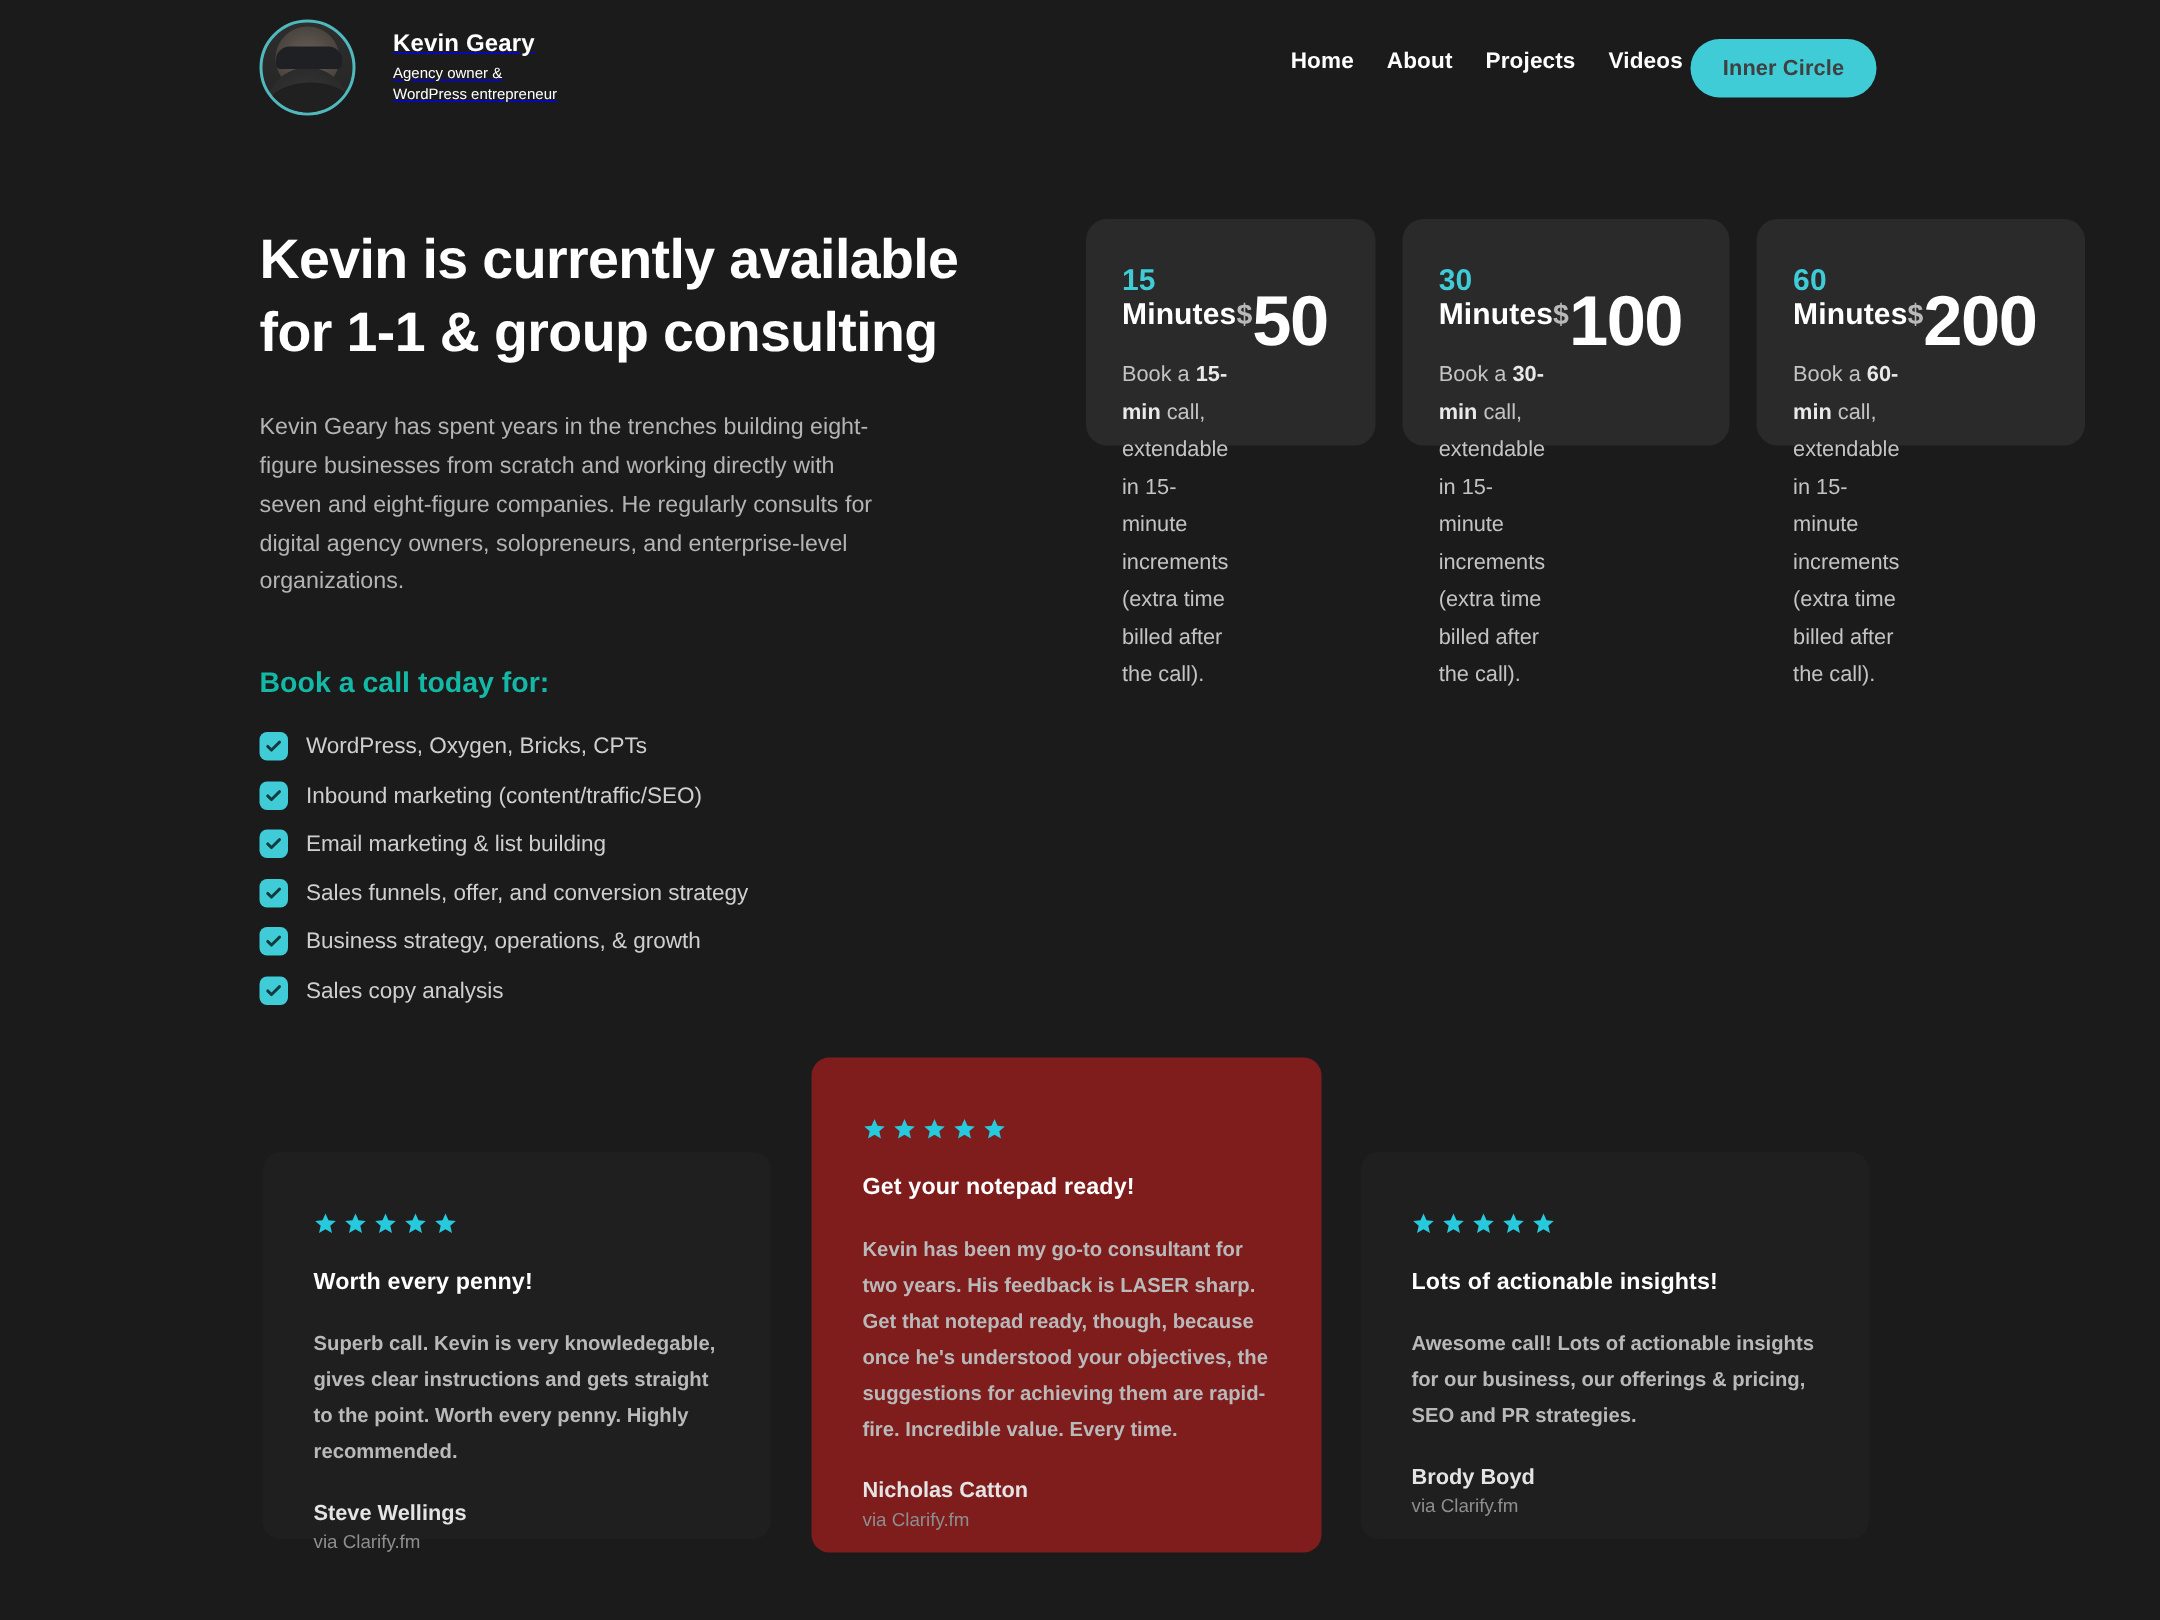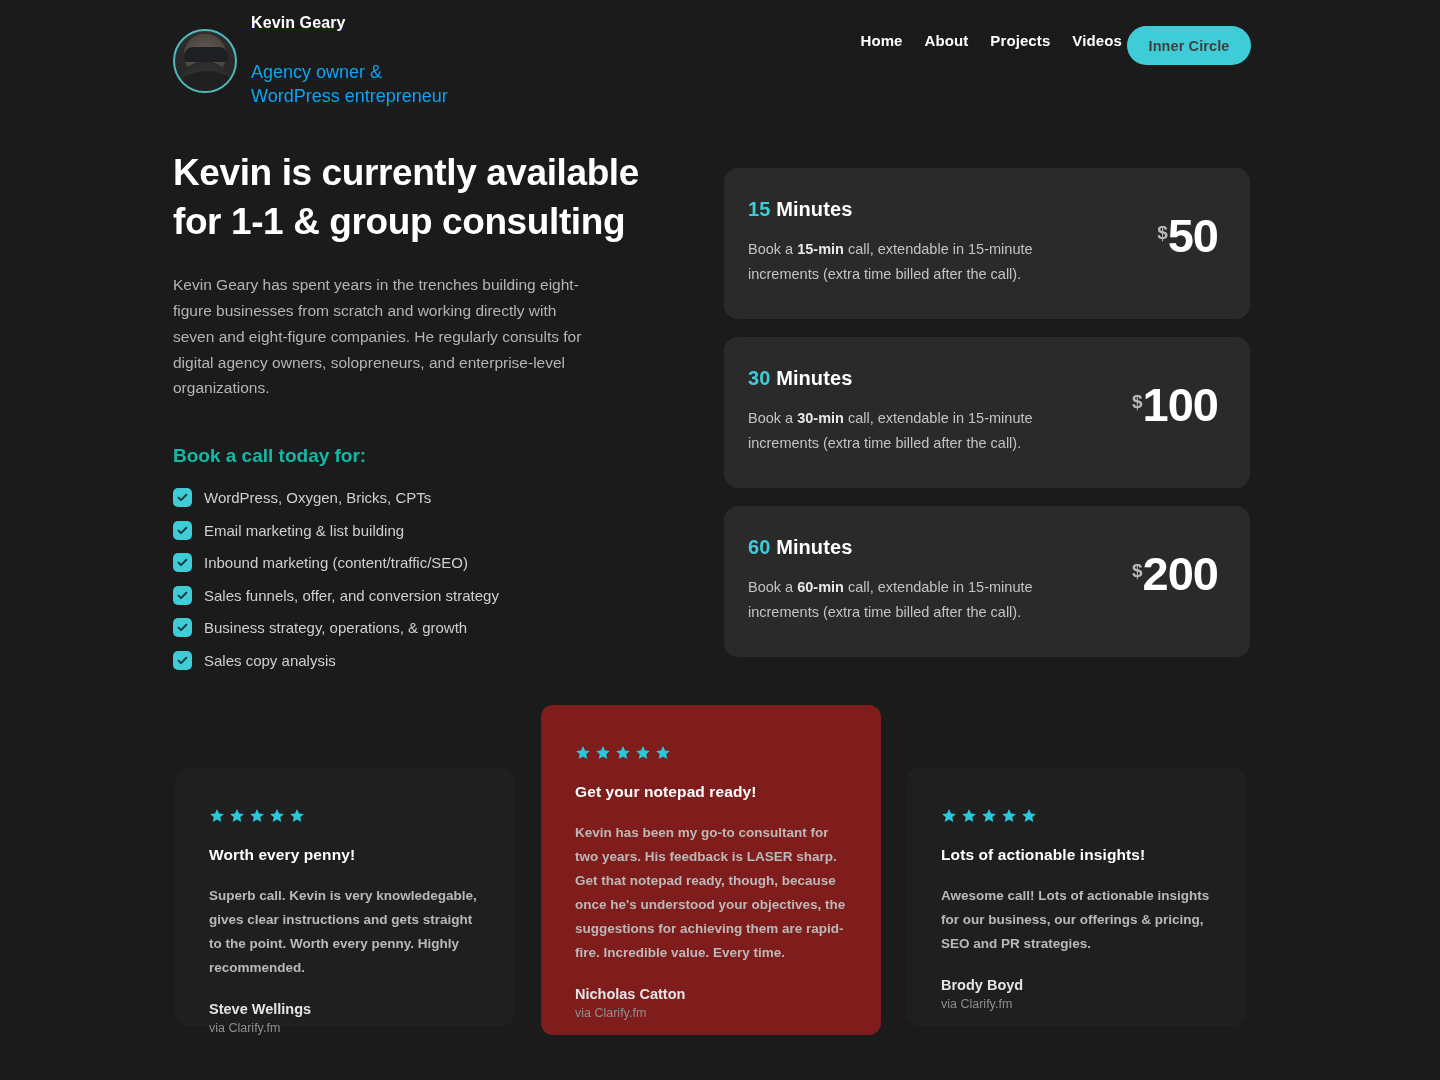--- a/index.html
+++ b/index.html
@@ -29,21 +29,21 @@
     display: flex;
     align-items: center;
   }
 
   .brand {
     position: absolute;
     left: 173px;
     top: 13px;
     display: flex;
     align-items: center;
-    gap: 14px;
+    gap: 25px;
   }
 
   .avatar {
     width: 64px;
     height: 64px;
     border-radius: 50%;
     border: 2px solid #4fb9bd;
     background:
       radial-gradient(circle at 50% 96%, #3b3b3b 0%, #2b2b2b 42%, transparent 43%),
       radial-gradient(circle at 50% 40%, #6d6158 0%, #4a443f 45%, transparent 46%),
@@ -74,25 +74,24 @@
   .brand-text { display: flex; flex-direction: column; justify-content: center; }
   .brand-name {
     color: #ffffff;
     font-size: 16px;
     font-weight: 700;
     letter-spacing: .1px;
     line-height: 1.2;
     margin-bottom: 4px;
   }
   .brand-tagline {
-    color: #0ea5e9;
-    font-size: 18px;
+    color: #ffffff;
+    font-size: 10px;
     line-height: 1.35;
     font-weight: 400;
-    margin-top: 24px;
   }
 
   .main-nav {
     position: absolute;
     right: 190px;
     top: 26px;
     display: flex;
     align-items: center;
     gap: 0;
   }
@@ -179,24 +178,24 @@
   .check-text {
     color: #cfcfcf;
     font-size: 15px;
     line-height: 1.3;
   }
 
   
   .pricing {
     position: absolute;
     left: 724px;
-    top: 168px;
+    top: 146px;
     width: 526px;
     display: flex;
-    flex-direction: column;
+    flex-direction: row;
     gap: 18px;
   }
 
   .price-card {
     position: relative;
     height: 151px;
     background: #2a2a2a;
     border-radius: 14px;
     padding: 30px 30px 0 24px;
     display: flex;
@@ -344,36 +343,36 @@
             </svg>
         </span>
         <span class="check-text">WordPress, Oxygen, Bricks, CPTs</span>
       </li>
       <li class="check-item">
         <span class="check-icon">
           <svg width="11" height="11" viewBox="0 0 12 12">
               <path d="M1.6 6.1 L4.4 8.8 L10.2 3" fill="none" stroke="#123b3f" stroke-width="2.1" stroke-linecap="round" stroke-linejoin="round"></path>
             </svg>
         </span>
+        <span class="check-text">Inbound marketing (content/traffic/SEO)</span>
+      </li>
+      <li class="check-item">
+        <span class="check-icon">
+          <svg width="11" height="11" viewBox="0 0 12 12">
+              <path d="M1.6 6.1 L4.4 8.8 L10.2 3" fill="none" stroke="#123b3f" stroke-width="2.1" stroke-linecap="round" stroke-linejoin="round"></path>
+            </svg>
+        </span>
         <span class="check-text">Email marketing &amp; list building</span>
       </li>
       <li class="check-item">
         <span class="check-icon">
           <svg width="11" height="11" viewBox="0 0 12 12">
               <path d="M1.6 6.1 L4.4 8.8 L10.2 3" fill="none" stroke="#123b3f" stroke-width="2.1" stroke-linecap="round" stroke-linejoin="round"></path>
             </svg>
         </span>
-        <span class="check-text">Inbound marketing (content/traffic/SEO)</span>
-      </li>
-      <li class="check-item">
-        <span class="check-icon">
-          <svg width="11" height="11" viewBox="0 0 12 12">
-              <path d="M1.6 6.1 L4.4 8.8 L10.2 3" fill="none" stroke="#123b3f" stroke-width="2.1" stroke-linecap="round" stroke-linejoin="round"></path>
-            </svg>
-        </span>
         <span class="check-text">Sales funnels, offer, and conversion strategy</span>
       </li>
       <li class="check-item">
         <span class="check-icon">
           <svg width="11" height="11" viewBox="0 0 12 12">
               <path d="M1.6 6.1 L4.4 8.8 L10.2 3" fill="none" stroke="#123b3f" stroke-width="2.1" stroke-linecap="round" stroke-linejoin="round"></path>
             </svg>
         </span>
         <span class="check-text">Business strategy, operations, &amp; growth</span>
       </li>

